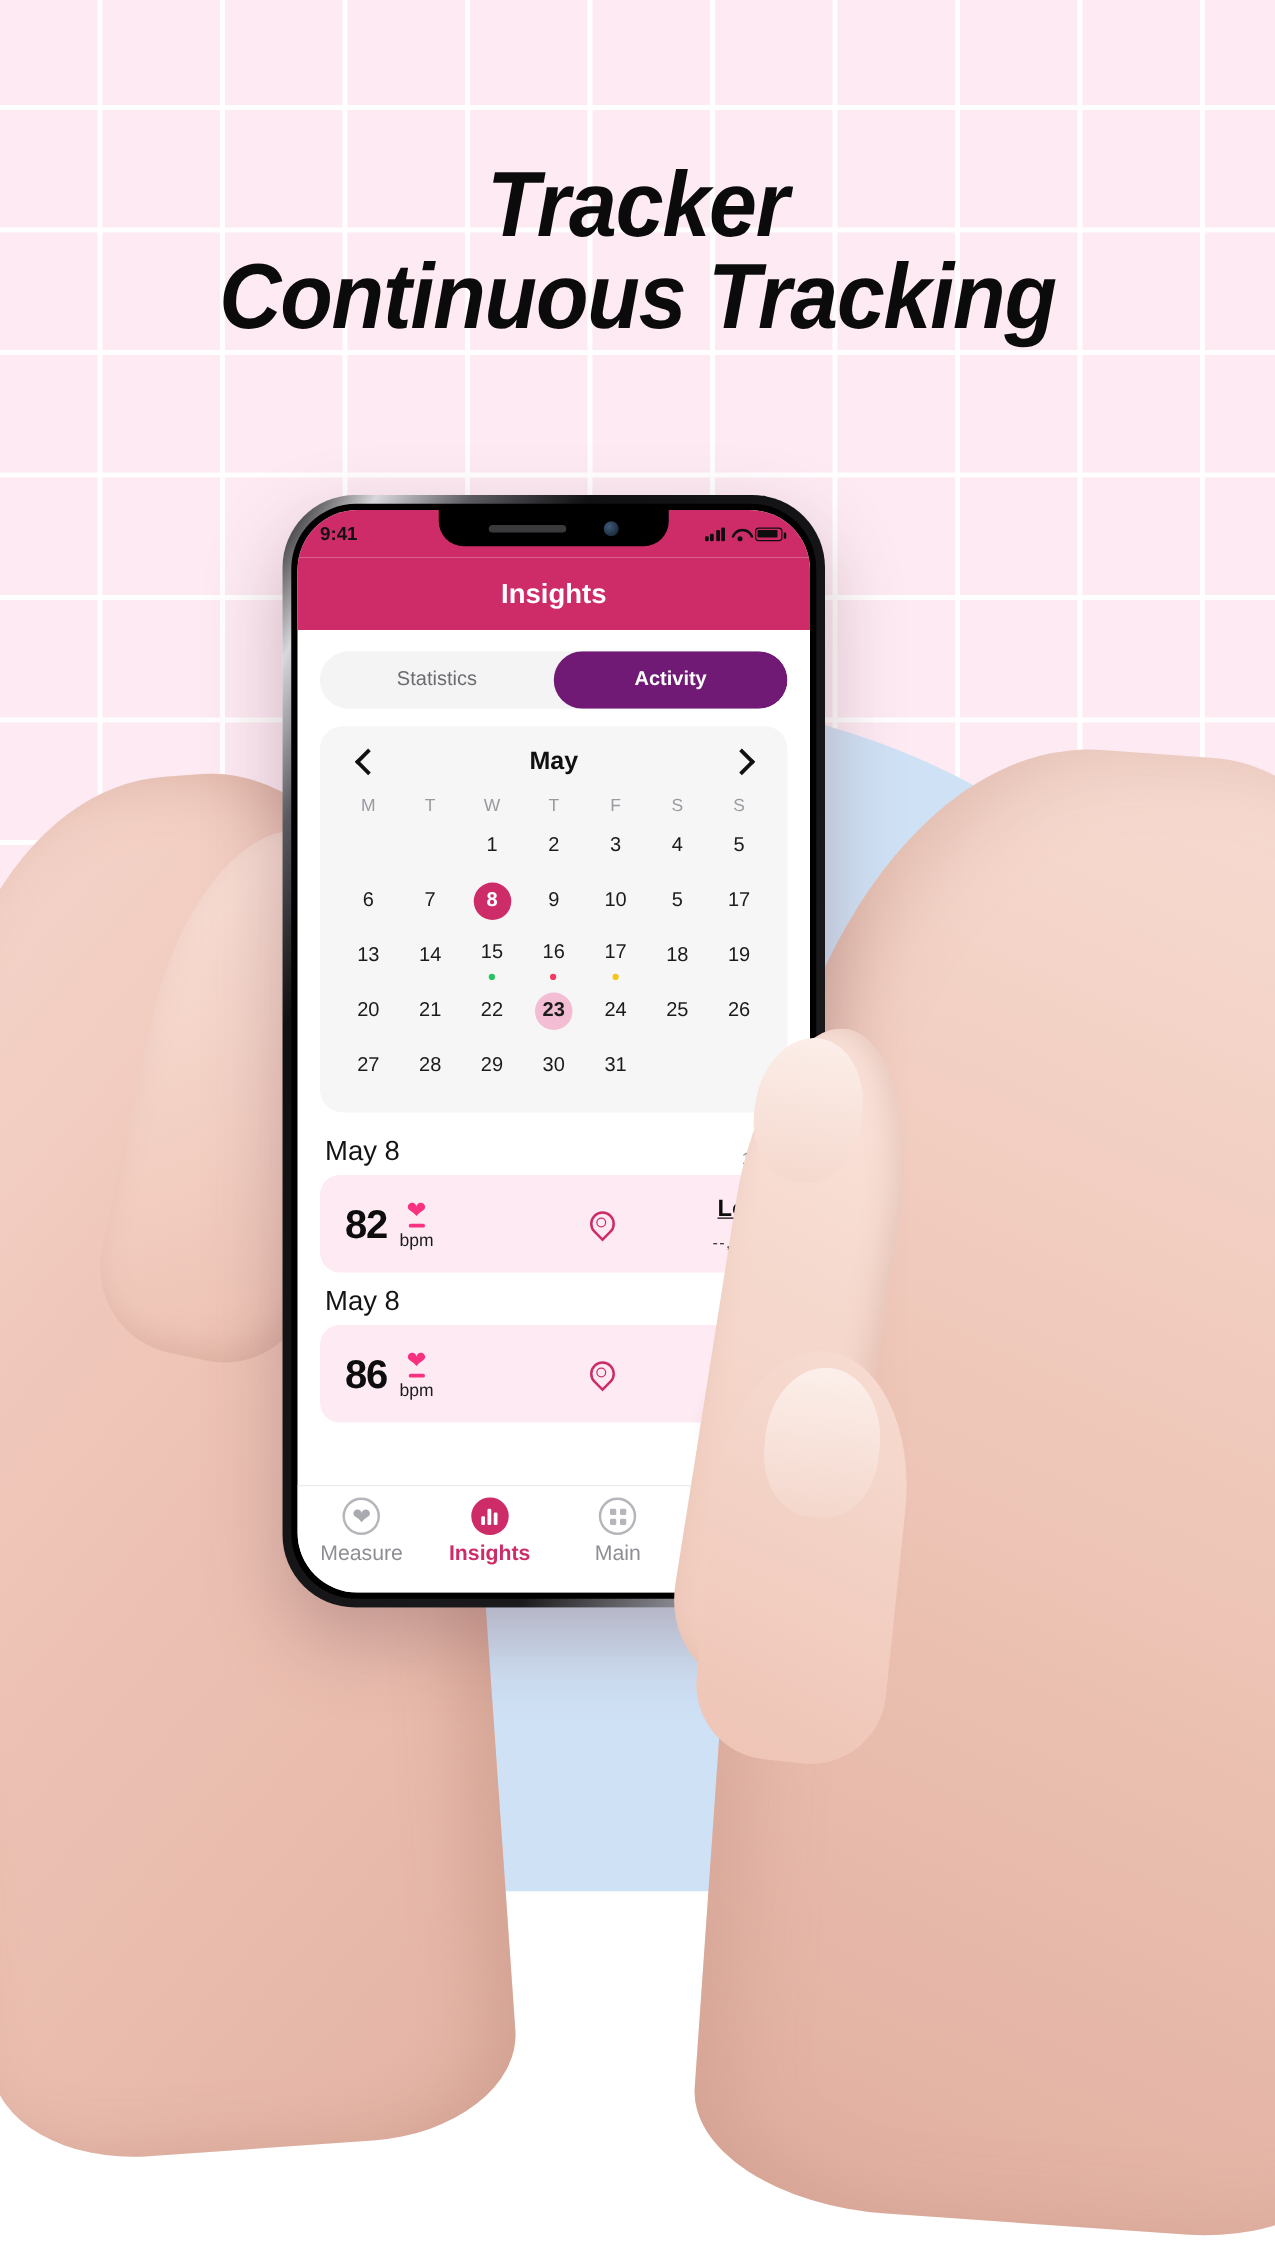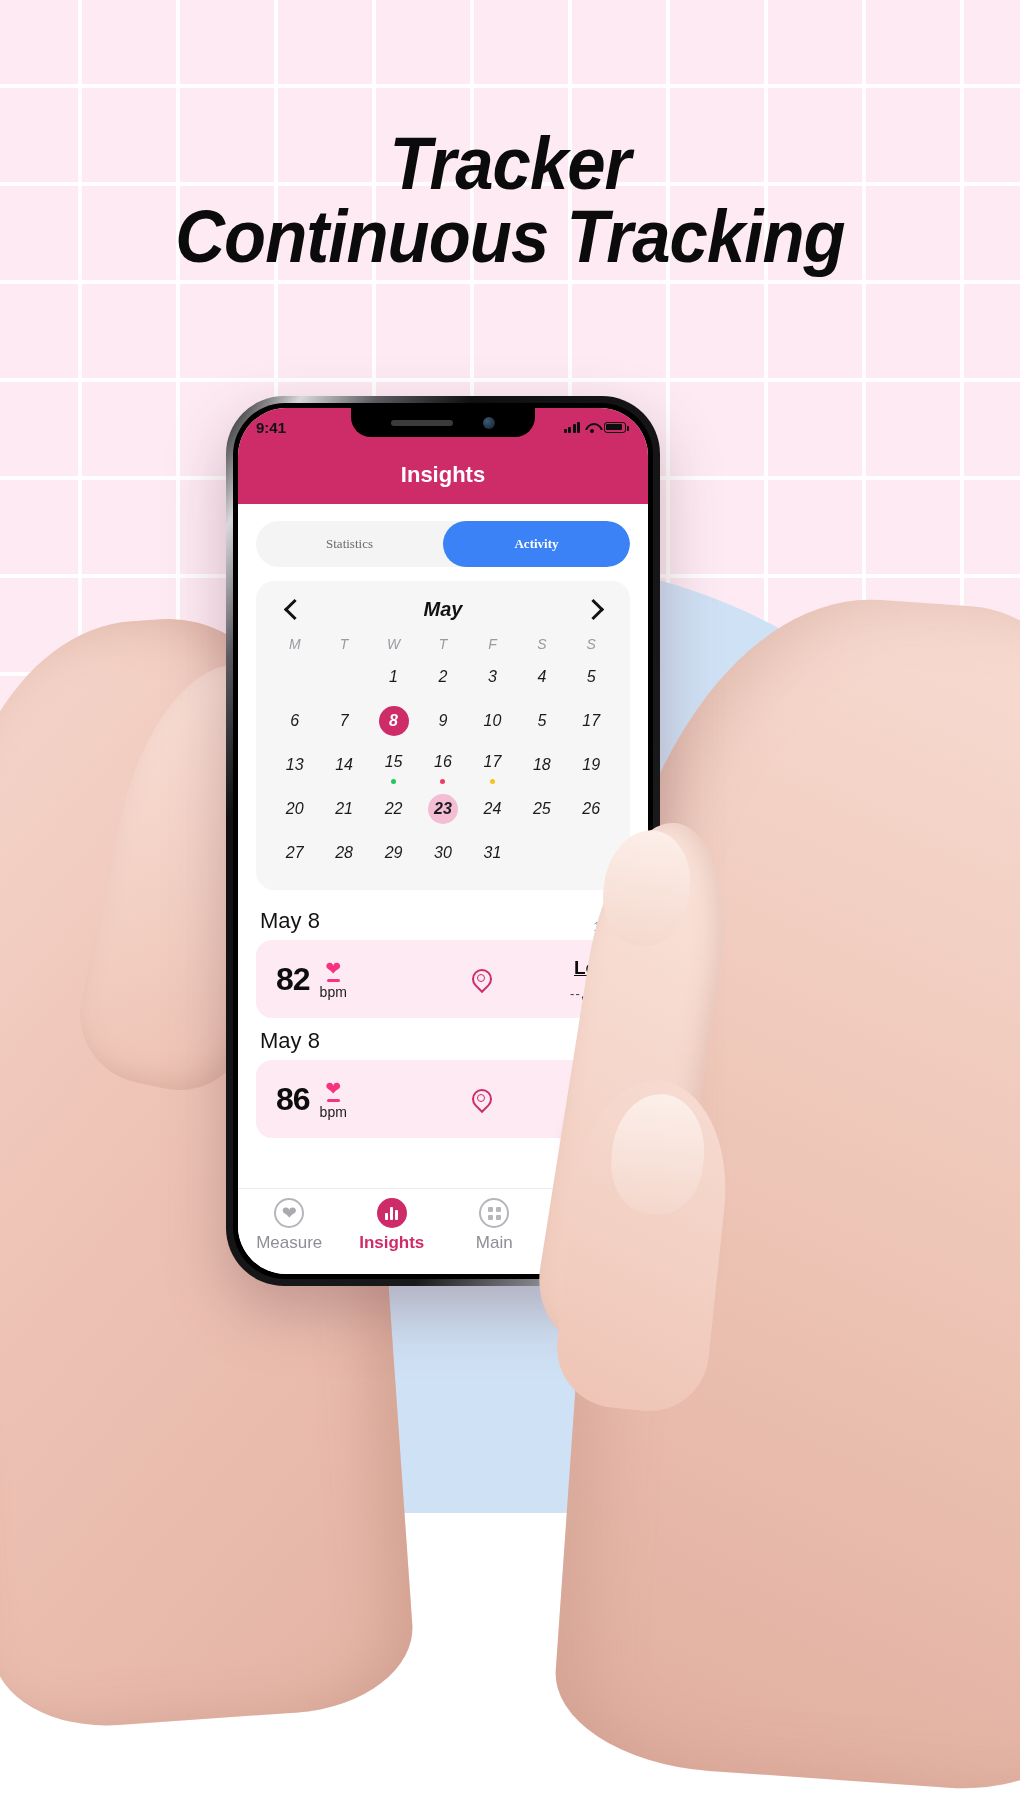--- a/index.html
+++ b/index.html
@@ -182,30 +182,29 @@
   }
 
   
   #segment-wrap { padding:17px 18px 0; }
   #segment {
     display:flex; background:#f4f4f5; border-radius:24px; height:46px;
     overflow:hidden;
   }
   .seg {
     flex:1; display:flex; align-items:center; justify-content:center;
-    font-size:13px; color:#6b6b70; font-weight:500; border-radius:24px;font-family:Liberation Serif, serif;
-  }
-  .seg.active { background:#3b82f6; color:#fff; font-weight:bold; }
+    font-size:16px; color:#6b6b70; font-weight:500; border-radius:24px;
+  }
+  .seg.active { background:#701a75; color:#fff; font-weight:bold; }
 
   
   #calendar {
     margin:14px 18px 0;
     background:#f6f6f7; border-radius:18px;
     padding:15px 14px 18px;
-    font-style:italic;
   }
   #cal-head {
     display:flex; align-items:center; justify-content:space-between;
     padding:0 8px 10px;
   }
   #cal-month { font-size:20px; font-weight:bold; color:#111; }
   .chev { width:26px; height:26px; position:relative; cursor:pointer; }
   .chev::before{
     content:""; position:absolute; left:9px; top:6px;
     width:12px; height:12px; border-left:3px solid #111; border-bottom:3px solid #111;

